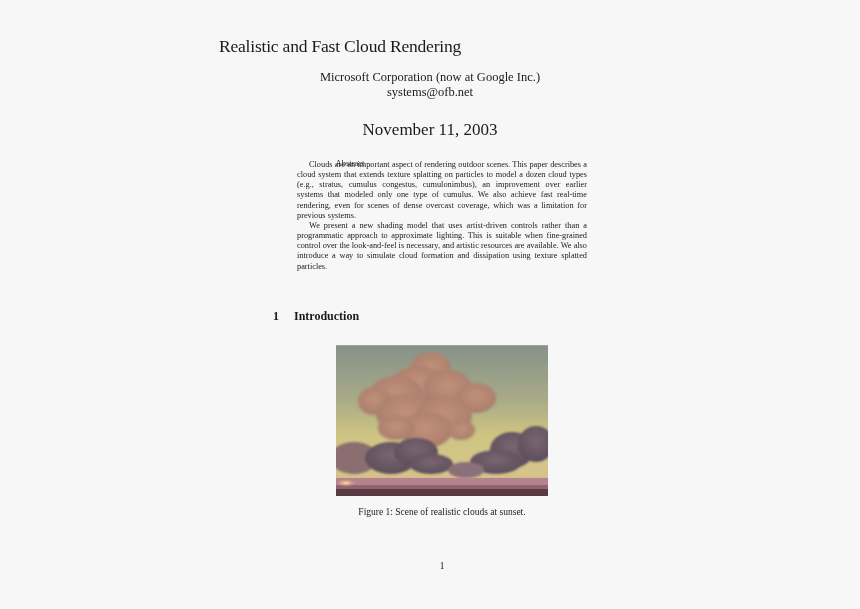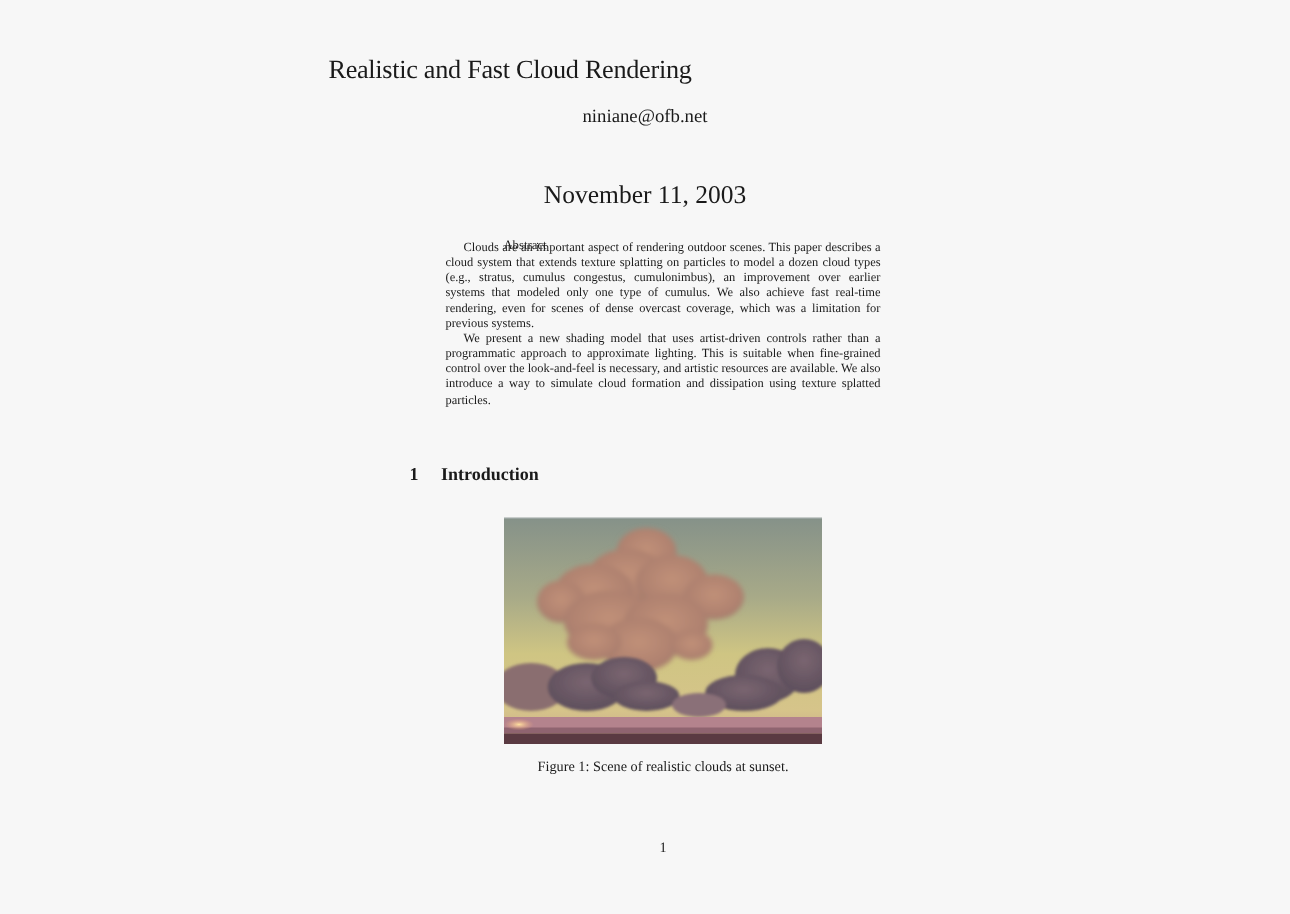--- a/index.html
+++ b/index.html
@@ -53,21 +53,22 @@
       position: absolute; left: 0; width: 884px; top: 561px;
       text-align: center; font-size: 9.5px;
     }
   </style>
 </head>
 <body>
 
 <div class="title">Realistic and Fast Cloud Rendering</div>
 
 <div class="author-block">
-  <div>niniane@ofb.net</div>
+  <div>Microsoft Corporation (now at Google Inc.)</div>
+  <div>systems@ofb.net</div>
 </div>
 
 <div class="date">November 11, 2003</div>
 
 <div class="abstract-title">Abstract</div>
 
 <div class="abstract">
   <p>Clouds are an important aspect of rendering outdoor scenes. This paper describes a cloud system that extends texture splatting on particles to model a dozen cloud types (e.g., stratus, cumulus congestus, cumulonimbus), an improvement over earlier systems that modeled only one type of cumulus. We also achieve fast real-time rendering, even for scenes of dense overcast coverage, which was a limitation for previous systems.</p>
   <p>We present a new shading model that uses artist-driven controls rather than a programmatic approach to approximate lighting. This is suitable when fine-grained control over the look-and-feel is necessary, and artistic resources are available. We also introduce a way to simulate cloud formation and dissipation using texture splatted particles.</p>
 </div>

